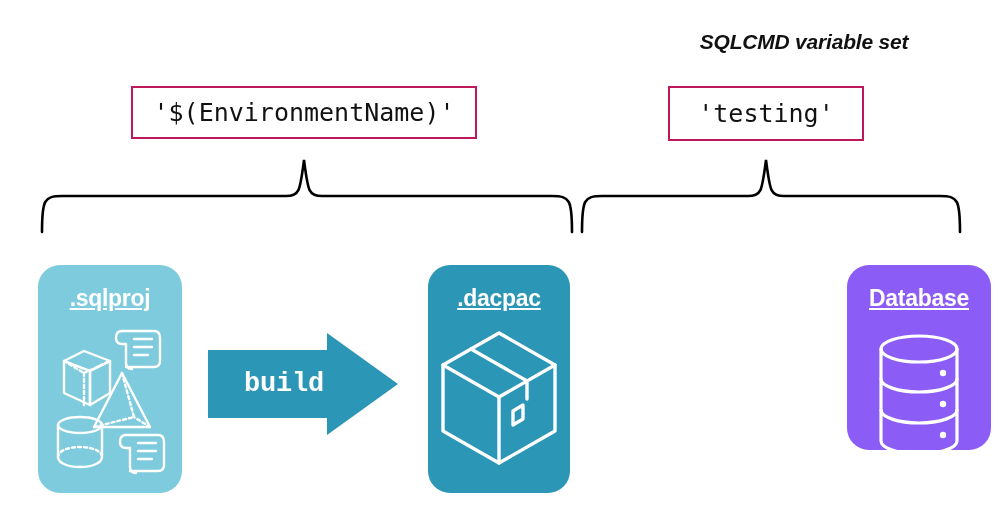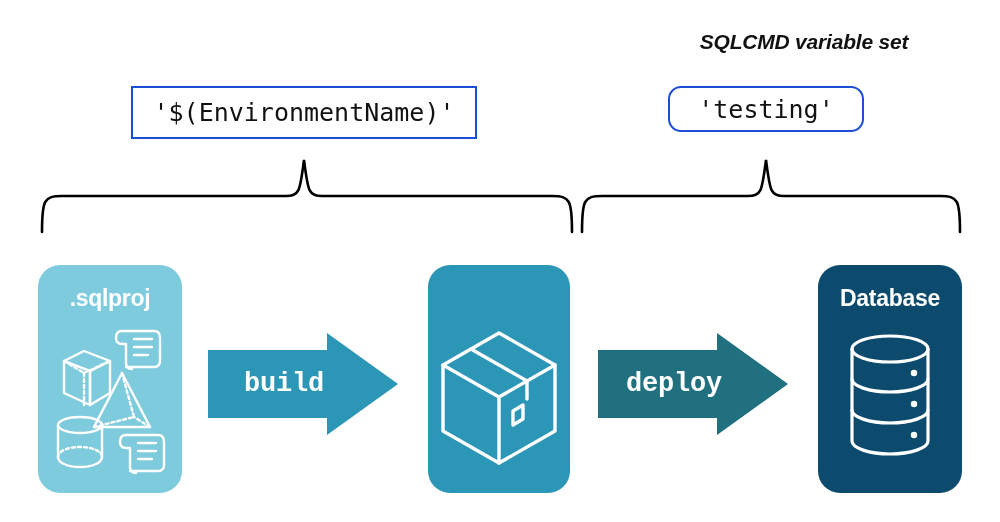--- a/index.html
+++ b/index.html
@@ -32,31 +32,31 @@
     letter-spacing: -0.2px;
   }
   #heading-left  { left: 0px;   top: 30px; width: 608px; }
   #heading-right { left: 608px; top: 30px; width: 392px; font-style: italic; }
 
   
   .codebox {
     position: absolute;
     box-sizing: border-box;
     background: #ffffff;
-    border: 2px solid #1d4ed8;
+    border: 2px solid #be185d;
     display: flex;
     align-items: center;
     justify-content: center;
     font-family: "DejaVu Sans Mono", "Liberation Mono", monospace;
     font-size: 25px;
     color: #111111;
     white-space: nowrap;
   }
   #codebox-left  { left: 131px; top: 86px; width: 346px; height: 53px; }
-  #codebox-right { left: 668px; top: 86px; width: 196px; height: 46px; border-radius: 13px; }
+  #codebox-right { left: 668px; top: 86px; width: 196px; height: 55px; }
 
   
   #braces {
     position: absolute;
     left: 0; top: 0;
     width: 1000px; height: 522px;
     pointer-events: none;
   }
 
   
@@ -70,32 +70,33 @@
     top: 20px;
     left: 0;
     width: 100%;
     text-align: center;
     font-family: "Liberation Sans", sans-serif;
     font-weight: bold;
     font-size: 23px;
     color: #ffffff;
     white-space: nowrap;
     letter-spacing: -0.3px;
+    text-decoration: underline;
   }
   .stagebox .boxart {
     position: absolute;
     left: 0;
     top: 52px;
     width: 100%;
     height: 170px;
   }
 
   #box-sqlproj  { left: 38px;  top: 265px; width: 144px; height: 228px; background: #7ecbde; }
   #box-dacpac   { left: 428px; top: 265px; width: 142px; height: 228px; background: #2b96b5; }
-  #box-database { left: 818px; top: 265px; width: 144px; height: 228px; background: #0c4a6e; }
+  #box-database { left: 847px; top: 265px; width: 144px; height: 185px; background: #8b5cf6; }
 
   
   .arrow {
     position: absolute;
   }
   .arrow .arrowlabel {
     position: absolute;
     left: 0;
     top: 0;
     width: 152px;
@@ -175,20 +176,21 @@
         <g>
           <path d="M 88,118 L 120,118 C 124,118 126,121 126,125 L 126,148 C 126,152 124,154 120,154 L 92,154"></path>
           <path d="M 88,118 C 84,118 82,121 82,125 C 82,129 84,131 88,131 L 92,131 L 92,150 C 92,154 94,156 98,156"></path>
           <path d="M 100,126 L 118,126 M 100,134 L 118,134 M 100,142 L 114,142"></path>
         </g>
       </g>
     </svg>
   </div>
 
   <div class="stagebox" id="box-dacpac">
+    <div class="boxlabel">.dacpac</div>
     <svg class="boxart" viewBox="0 0 142 170">
       <g fill="none" stroke="#ffffff" stroke-width="3.4" stroke-linejoin="round" stroke-linecap="round">
         <path d="M 71,16 L 127,48 L 127,114 L 71,146 L 15,114 L 15,48 Z"></path>
         <path d="M 15,48 L 71,80 L 127,48"></path>
         <path d="M 71,80 L 71,146"></path>
         <path d="M 43,32 L 99,64 L 99,82"></path>
         <path d="M 85,94 L 95,88 L 95,102 L 85,108 Z"></path>
       </g>
     </svg>
   </div>
@@ -208,20 +210,14 @@
     </svg>
   </div>
 
   <div class="arrow" id="arrow-build">
     <svg viewBox="0 0 190 106" width="190" height="106">
       <path d="M 0,19 L 119,19 L 119,2 L 190,53 L 119,104 L 119,87 L 0,87 Z" fill="#2b96b5"></path>
     </svg>
     <div class="arrowlabel">build</div>
   </div>
 
-  <div class="arrow" id="arrow-deploy">
-    <svg viewBox="0 0 190 106" width="190" height="106">
-      <path d="M 0,19 L 119,19 L 119,2 L 190,53 L 119,104 L 119,87 L 0,87 Z" fill="#21707f"></path>
-    </svg>
-    <div class="arrowlabel">deploy</div>
-  </div>
 
 </div>
 
 </body></html>

